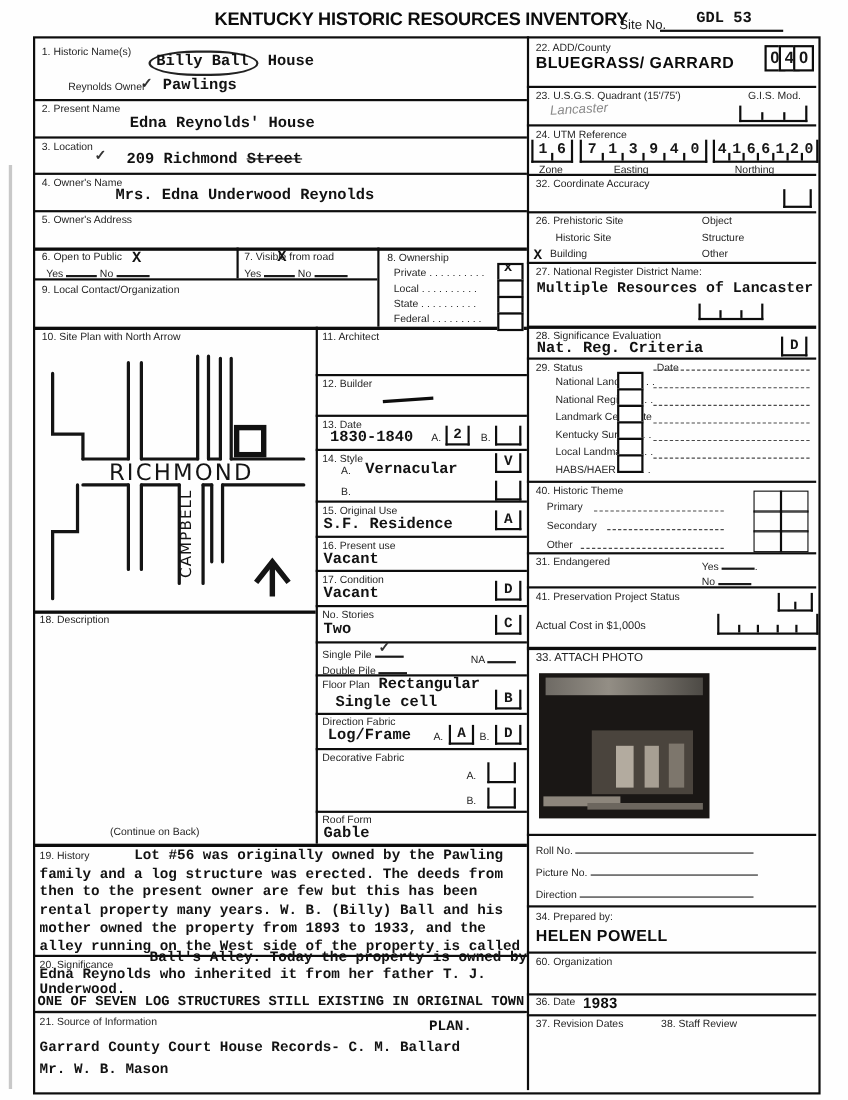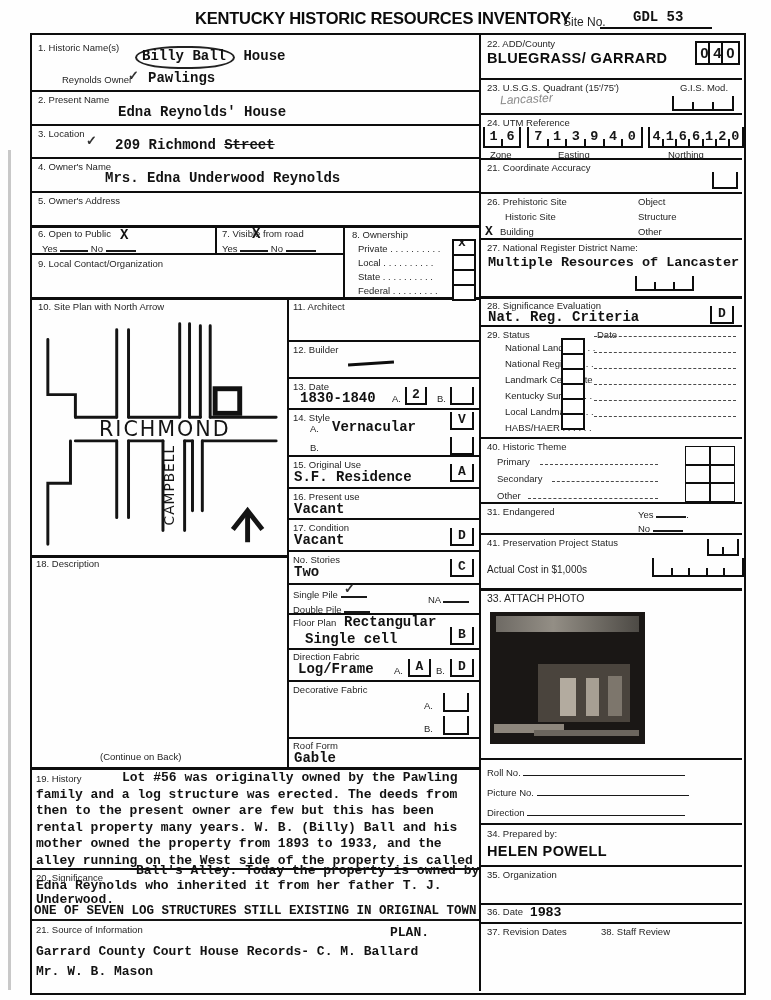--- a/index.html
+++ b/index.html
@@ -262,21 +262,21 @@
       <b>6</b>
       <b>6</b>
       <b>1</b>
       <b>2</b>
       <b>0</b>
     </div>
   <div class="lbl" style="left:490px;top:149px">Zone</div>
   <div class="lbl" style="left:558px;top:149px">Easting</div>
   <div class="lbl" style="left:668px;top:149px">Northing</div>
 
-  <div class="lbl" style="left:487px;top:162px">21. Coordinate Accuracy</div>
+  <div class="lbl" style="left:487px;top:162px">32. Coordinate Accuracy</div>
   <div class="bx" style="left:712px;top:172px;width:22px;height:15px"></div>
 
   <div class="lbl" style="left:487px;top:196px"><span>26.</span> <span>Prehistoric Site</span></div>
   <div class="lbl" style="left:505px;top:211px">Historic Site</div>
   <div class="t" style="left:485px;top:224px;font-size:13px">X</div>
   <div class="lbl" style="left:500px;top:226px">Building</div>
   <div class="lbl" style="left:638px;top:196px">Object</div>
   <div class="lbl" style="left:638px;top:211px">Structure</div>
   <div class="lbl" style="left:638px;top:226px">Other</div>
 
@@ -358,21 +358,21 @@
     <div style="left:44px;top:118px;width:105px;height:6px;background:#6c665e"></div>
   </div>
 
   <div class="lbl" style="left:487px;top:766px"><span>Roll No.</span> <span class="bl" style="width:162px;border-bottom-width:1.5px"></span></div>
   <div class="lbl" style="left:487px;top:786px"><span>Picture No.</span> <span class="bl" style="width:152px;border-bottom-width:1.5px"></span></div>
   <div class="lbl" style="left:487px;top:806px"><span>Direction</span> <span class="bl" style="width:158px;border-bottom-width:1.5px"></span></div>
 
   <div class="lbl" style="left:487px;top:828px">34. Prepared by:</div>
   <div class="bs" style="left:487px;top:843px;font-size:14.5px">HELEN POWELL</div>
 
-  <div class="lbl" style="left:487px;top:869px">35. Organization</div>
+  <div class="lbl" style="left:487px;top:869px">60. Organization</div>
 
   <div class="lbl" style="left:487px;top:906px">36. Date</div>
   <div class="bs" style="left:530px;top:904px;font-size:13.5px">1983</div>
 
   <div class="lbl" style="left:487px;top:926px">37. Revision Dates</div>
   <div class="lbl" style="left:601px;top:926px">38. Staff Review</div>
 
 </div>
 
 </body></html>

